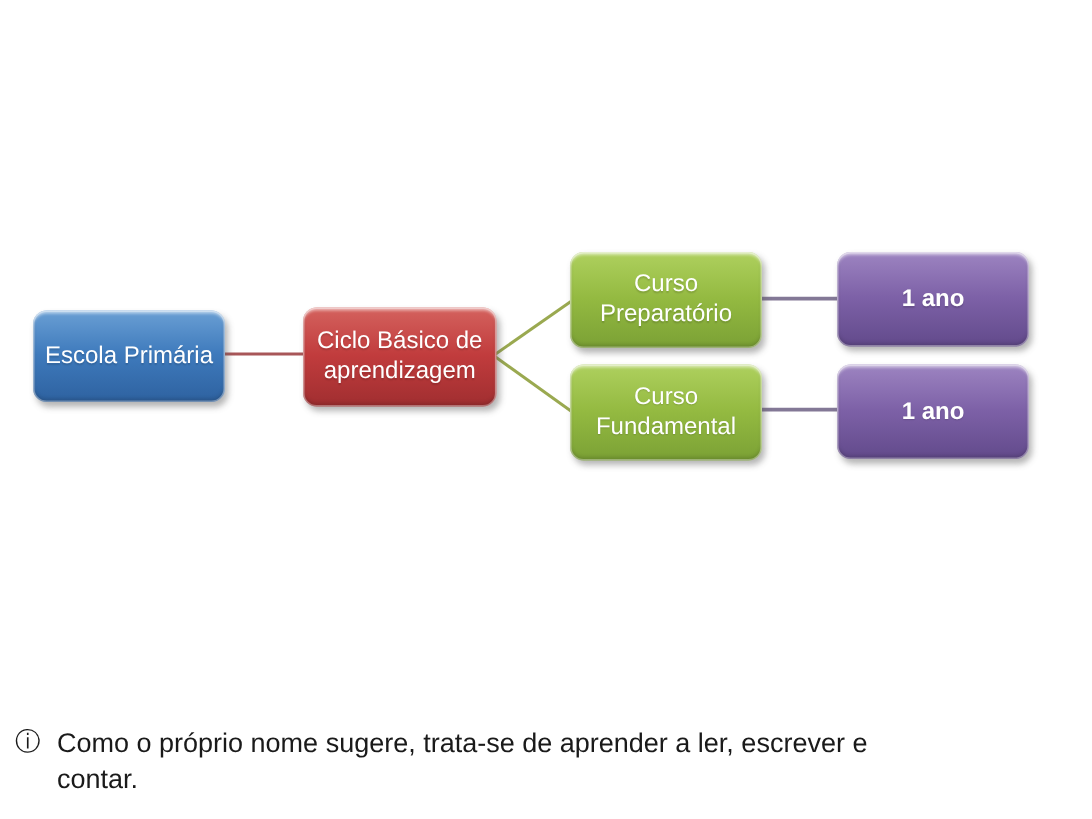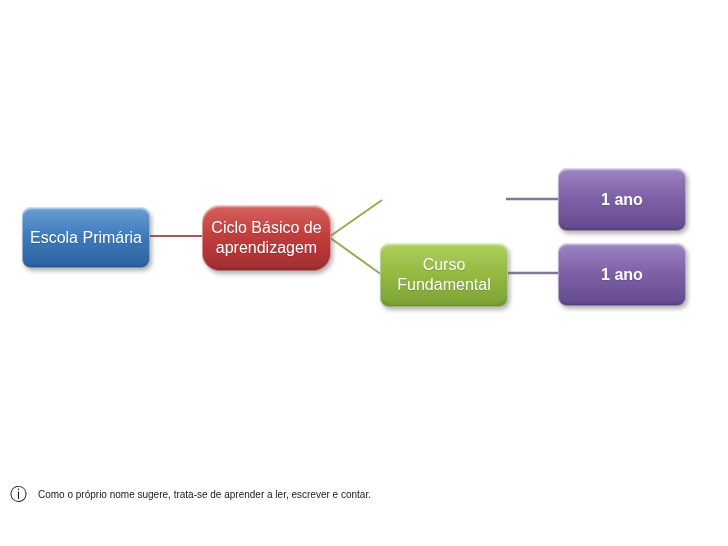--- a/index.html
+++ b/index.html
@@ -47,21 +47,20 @@
       inset 0 0 0 1px rgba(255,255,255,0.35),
       inset 0 -2px 3px rgba(0,0,0,0.18),
       2px 3px 4px rgba(90,90,90,0.45);
     text-shadow: 0 1px 1px rgba(0,0,0,0.15);
   }
   .node-blue {
     background: linear-gradient(180deg, var(--blue-light) 0%, var(--blue-mid) 48%, var(--blue-dark) 100%);
   }
   .node-red {
     background: linear-gradient(180deg, var(--red-light) 0%, var(--red-mid) 48%, var(--red-dark) 100%);
-    border-radius: 18px;
   }
   .node-green {
     background: linear-gradient(180deg, var(--green-light) 0%, var(--green-mid) 48%, var(--green-dark) 100%);
   }
   .node-purple {
     background: linear-gradient(180deg, var(--purple-light) 0%, var(--purple-mid) 48%, var(--purple-dark) 100%);
     font-weight: bold;
   }
 
   .note {
@@ -72,21 +71,21 @@
     align-items: flex-start;
     color: var(--note-text);
   }
   .note .bullet {
     font-size: 17px;
     line-height: 24px;
     margin-right: 11px;
     flex: 0 0 auto;
   }
   .note .note-text {
-    font-size: 10px;
+    font-size: 18px;
     line-height: 24px;
     max-width: 565px;
   }
 </style>
 </head>
 <body>
 
 <div class="slide">
   <div class="diagram">
 
@@ -99,20 +98,23 @@
     </svg>
 
     <div class="node node-blue" style="left:22px; top:207px; width:128px; height:61px;">
       <span>Escola Primária</span>
     </div>
 
     <div class="node node-red" style="left:202px; top:205px; width:129px; height:66px;">
       <span>Ciclo Básico de aprendizagem</span>
     </div>
 
+    <div class="node node-green" style="left:380px; top:168px; width:128px; height:64px;">
+      <span>Curso Preparatório</span>
+    </div>
 
     <div class="node node-green" style="left:380px; top:243px; width:128px; height:64px;">
       <span>Curso Fundamental</span>
     </div>
 
     <div class="node node-purple" style="left:558px; top:168px; width:128px; height:63px;">
       <span>1 ano</span>
     </div>
 
     <div class="node node-purple" style="left:558px; top:243px; width:128px; height:63px;">

